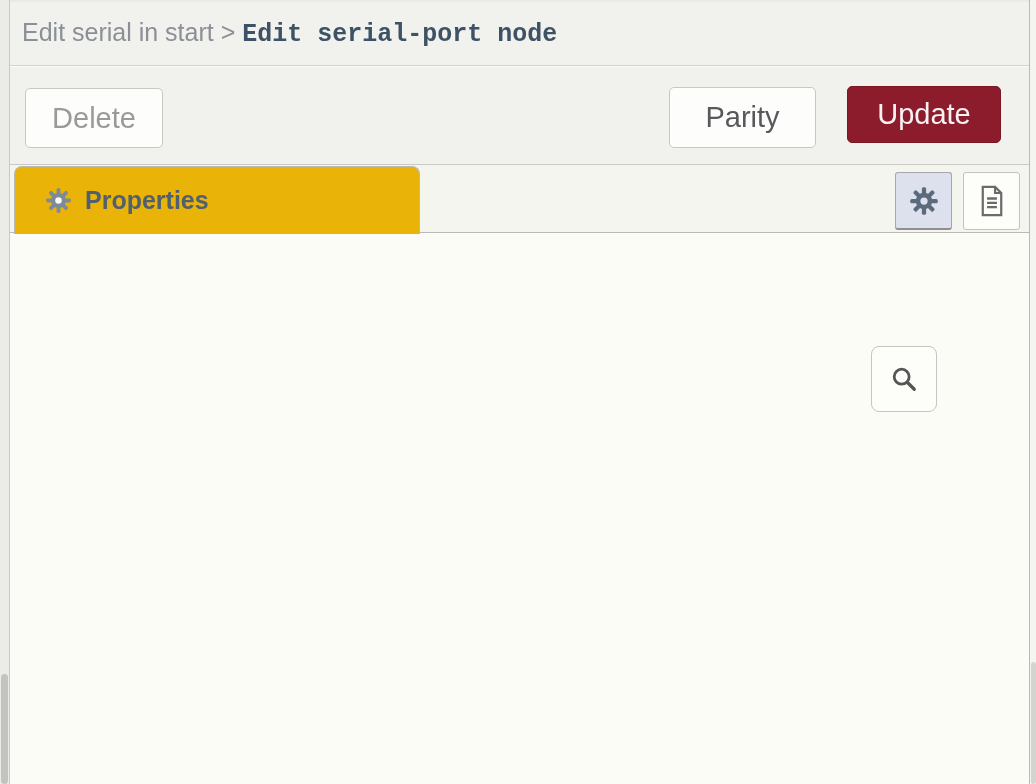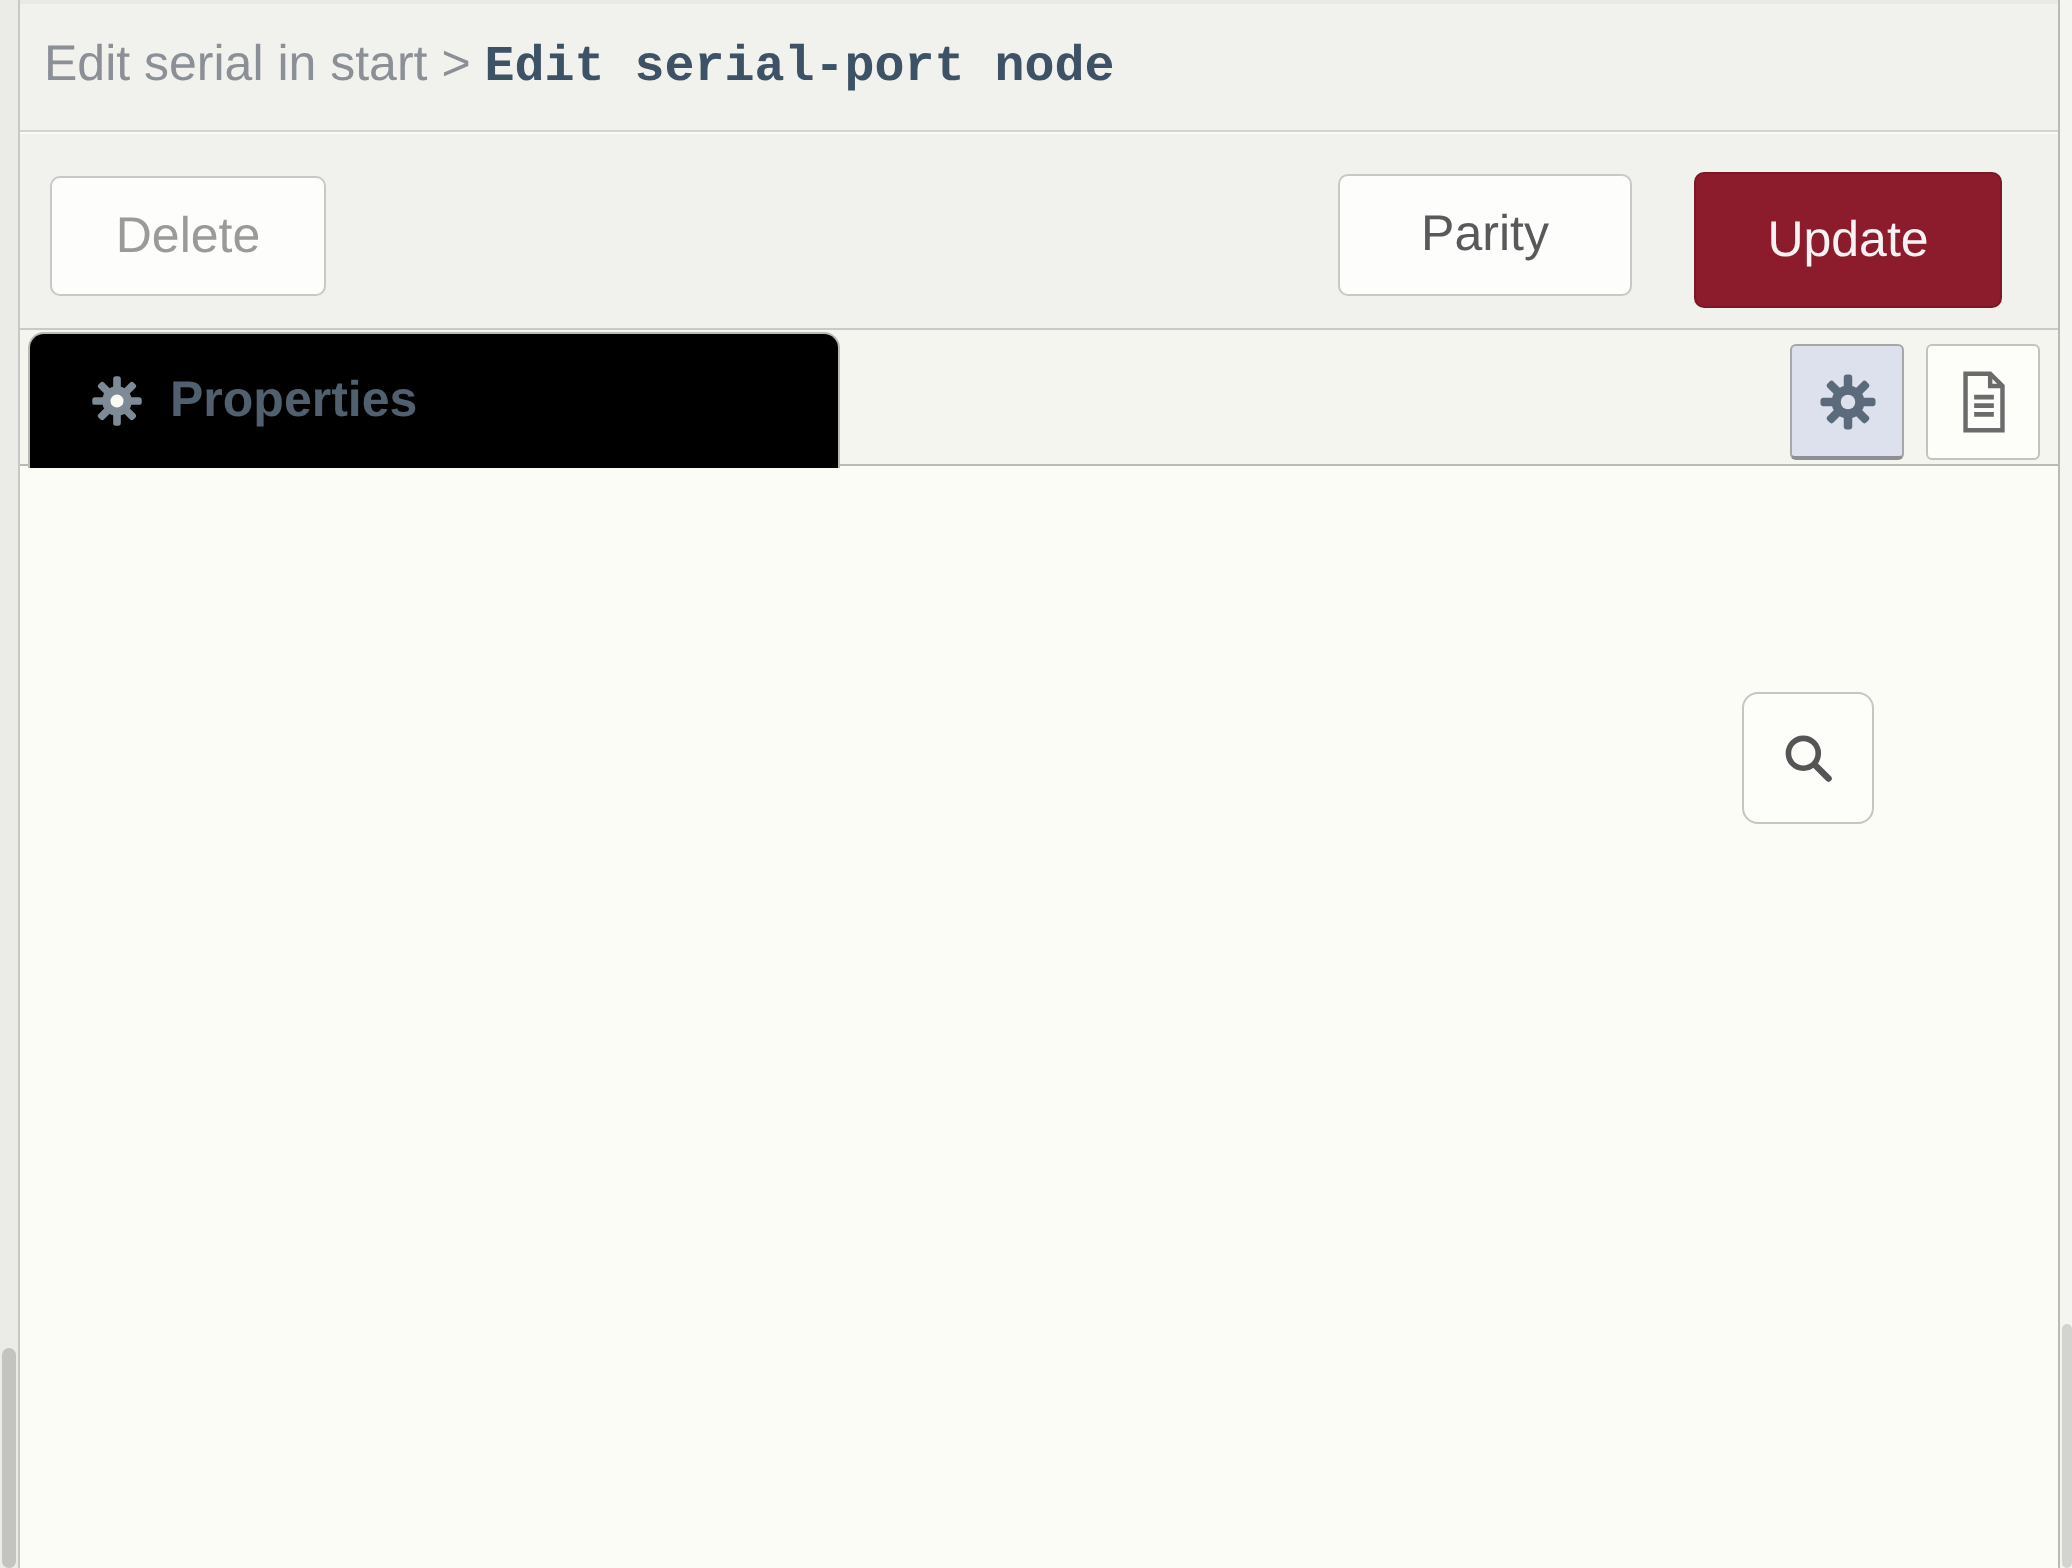--- a/index.html
+++ b/index.html
@@ -21,28 +21,28 @@
 
   
   .hdr { left:10px; top:0; width:1020px; height:66px; background:#f1f1ed; border-bottom:1px solid #d3d3cf; border-top:2px solid #e9e9e5; }
   .crumbs { left:22px; top:0; height:66px; line-height:64px; font-size:25px; color:#8b8f96; white-space:nowrap; }
   .crumbs .cur { font-weight:bold; color:#3e5266;font-family:Liberation Mono, monospace; }
   .crumbs .parent { cursor:pointer; }
 
   
   .btnbar { left:10px; top:67px; width:1020px; height:98px; background:#f1f1ed; border-bottom:1px solid #c9c9c5; }
   .btn { position:absolute; display:flex; align-items:center; justify-content:center;
-         font-size:25px; border-radius:5px; cursor:pointer; }
+         font-size:29px; border-radius:5px; cursor:pointer; }
   .btn-delete { left:25px; top:88px; width:138px; height:60px; background:#fdfdfb; border:1px solid #c8c8c4; color:#9a9a98; }
   .btn-cancel { left:669px; top:87px; width:147px; height:61px; background:#fdfdfb; border:1px solid #c8c8c4; color:#59595c; }
-  .btn-update { left:847px; top:86px; width:154px; height:68px; background:#8c1c2b; border:1px solid #7a1825; color:#f7f3f4; }
+  .btn-update { left:847px; top:86px; width:154px; height:57px; background:#8c1c2b; border:1px solid #7a1825; color:#f7f3f4; }
 
   
   .tabbar { left:10px; top:165px; width:1020px; height:68px; background:#f5f5f0; border-bottom:1px solid #b9b9b5; }
-  .tab { left:14px; top:166px; width:406px; height:68px; background:#000000;
+  .tab { left:14px; top:166px; width:406px; height:68px; background:#eab308;
          border:1px solid #b9b9b5; border-bottom:none; border-radius:8px 8px 0 0;
          display:flex; align-items:center; gap:13px; padding-left:30px; z-index:3; cursor:pointer; }
   .tab .tab-label { font-weight:bold; font-size:25px; color:#51606e; }
   .icon-btn { position:absolute; display:flex; align-items:center; justify-content:center; border-radius:3px; z-index:2; cursor:pointer; }
   .gear-btn { left:895px; top:172px; width:57px; height:58px; background:#dde1ee; border:1px solid #a6a6ab; border-bottom:2px solid #8e8e94; }
   .doc-btn  { left:963px; top:172px; width:57px; height:58px; background:#fdfdfa; border:1px solid #c2c2be; }
 
   
   .form { left:10px; top:233px; width:1019px; height:551px; background:#fcfcf6; z-index:1; }
   .flabel { position:absolute; display:flex; align-items:center; gap:12px; font-size:25px; color:#141414; }

